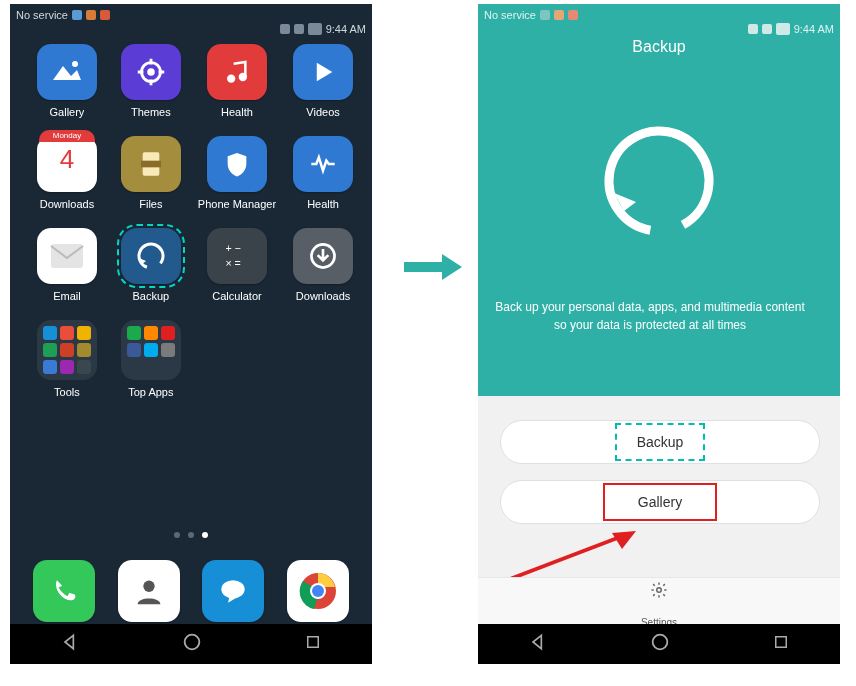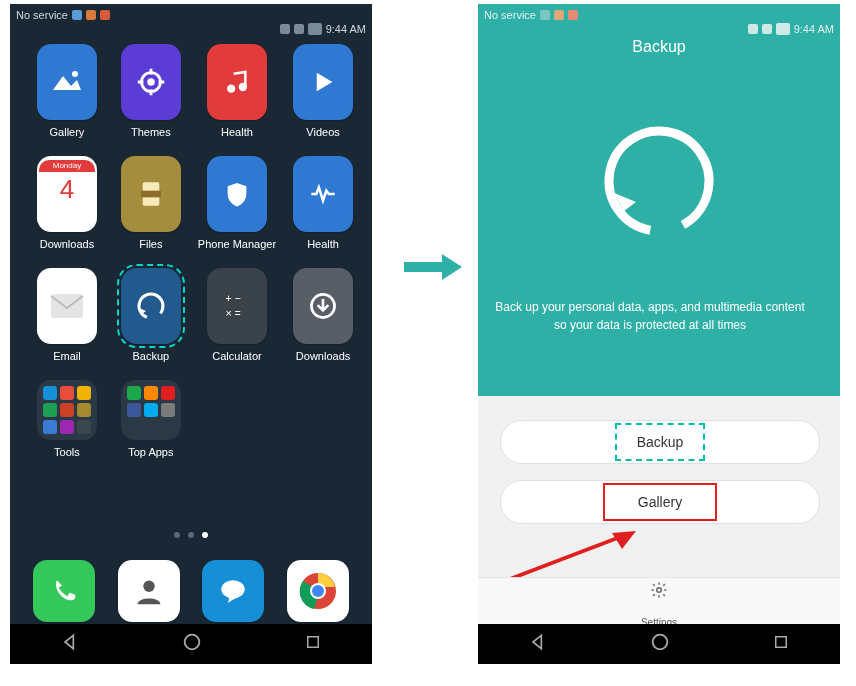--- a/index.html
+++ b/index.html
@@ -45,21 +45,21 @@
     grid-template-columns: repeat(4, 1fr);
     row-gap: 18px;
     column-gap: 10px;
     margin-left: 8px;
   }
   .app {
     display:flex; flex-direction:column; align-items:center;
     cursor:pointer;
   }
   .icon {
-    width:60px; height:76px; border-radius:14px;
+    width:60px; height:56px; border-radius:14px;
     display:flex; align-items:center; justify-content:center;
     color:#fff; box-shadow: 0 1px 2px rgba(0,0,0,.3);
     position:relative;
   }
   .app-label {
     color:#fff; font-size:11px; margin-top:6px;
     white-space:nowrap; max-width:80px; overflow:hidden; text-overflow:ellipsis;
   }
   .folder {
     width:60px; height:60px; border-radius:14px;

